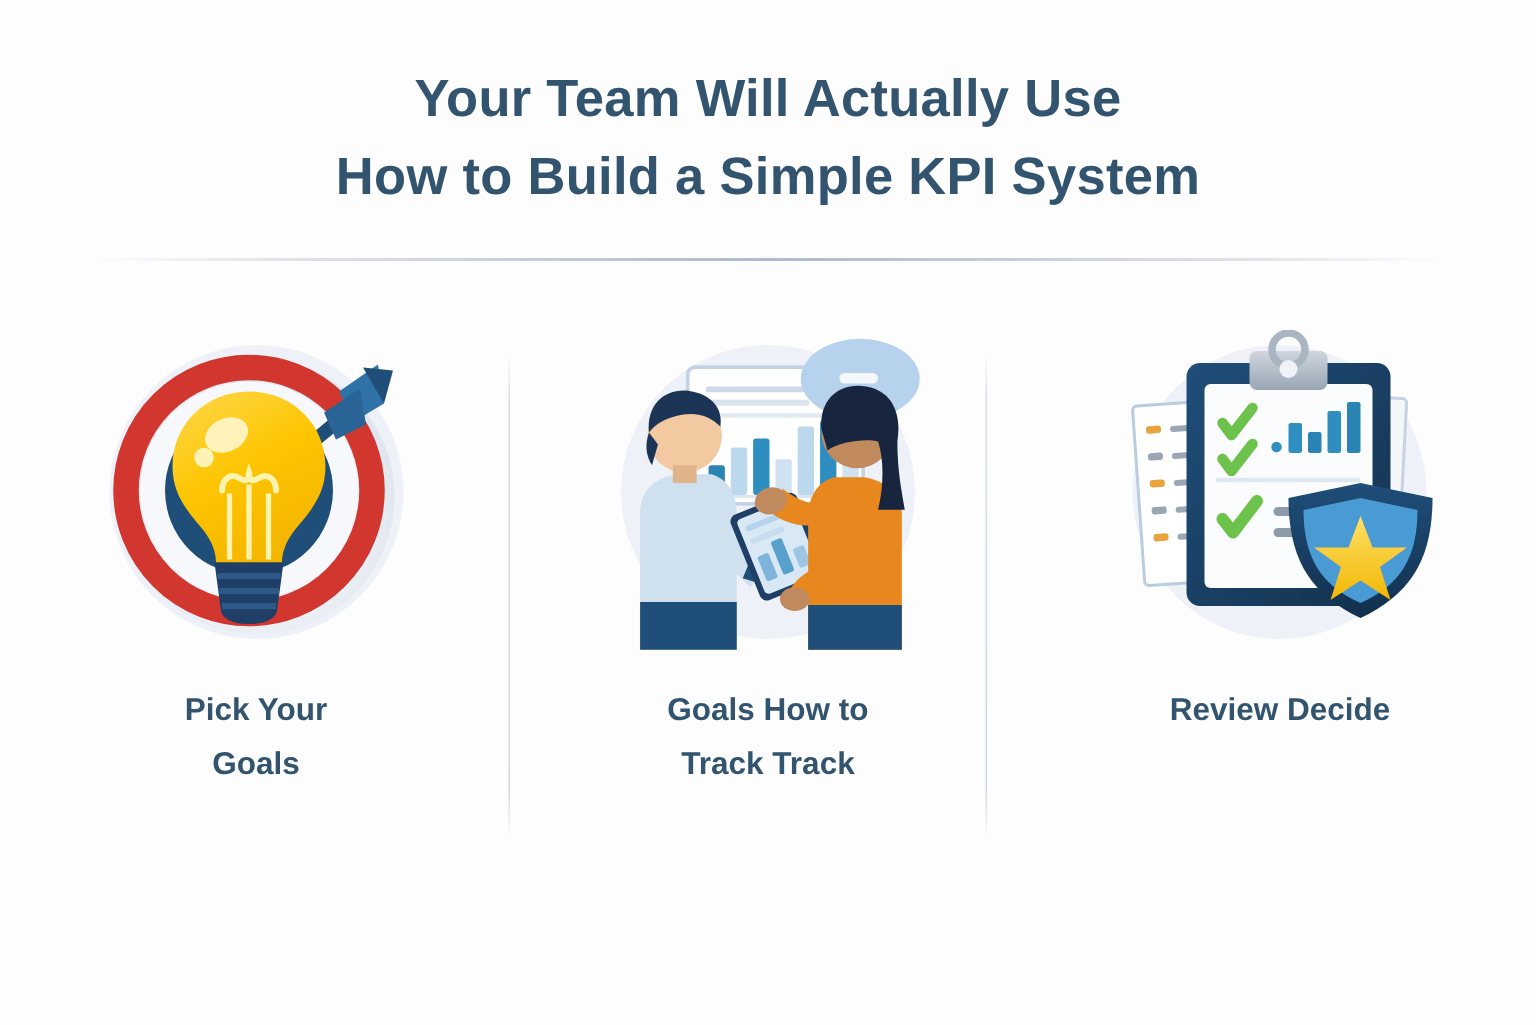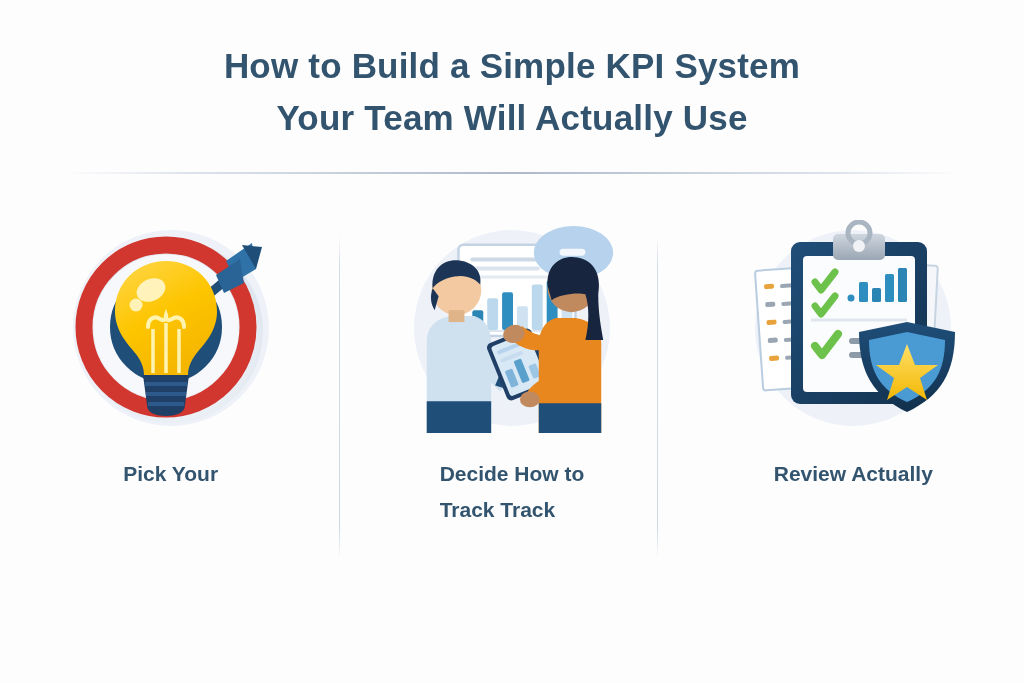--- a/index.html
+++ b/index.html
@@ -103,36 +103,36 @@
     border-radius: 50%;
     background: #eef2f8;
   }
   .icon-svg {
     position: relative;
     display: block;
   }
 
   .caption {
     margin-top: 16px;
-    text-align: left;
+    text-align: center;
     font-size: 21px;
     font-weight: bold;
     color: #33546e;
     line-height: 36px;
     max-width: 215px;
   }
 </style>
 </head>
 <body>
 
 <div class="canvas">
 
   <div class="title-block">
+    <div class="title-line">Your Team Will Actually Use</div>
     <div class="title-line">How to Build a Simple KPI System</div>
-    <div class="title-line">Your Team Will Actually Use</div>
   </div>
 
   <div class="title-divider"></div>
 
   <div class="columns">
 
     <div class="col-divider d1"></div>
     <div class="col-divider d2"></div>
 
     <div class="column">
@@ -185,20 +185,21 @@
 
           <path d="M77 152 L123 152 L119 182 C 119 189 112 193 100 193
                    C 88 193 81 189 81 182 Z" fill="#1f3f66"></path>
           <line x1="79" y1="161" x2="121" y2="161" stroke="#2d5a8a" stroke-width="4"></line>
           <line x1="80" y1="171" x2="120" y2="171" stroke="#2d5a8a" stroke-width="4"></line>
           <line x1="82" y1="181" x2="118" y2="181" stroke="#2d5a8a" stroke-width="4"></line>
         </svg>
       </div>
       <div class="caption">
         <div>Pick Your</div>
+        <div>Goals</div>
       </div>
     </div>
 
     <div class="column">
       <div class="icon-wrap">
         <div class="icon-backdrop"></div>
         <svg class="icon-svg" width="232" height="212" viewBox="0 0 232 212">
 
           <rect x="62" y="22" width="118" height="92" rx="5" fill="#ffffff" stroke="#c3d3e4" stroke-width="2.5"></rect>
 
@@ -269,21 +270,21 @@
 
             <path d="M148 128 C136 130 126 126 118 120 L126 104 C134 110 142 114 150 114 Z" fill="#e8871e"></path>
             <ellipse cx="118" cy="112" rx="11" ry="9" fill="#c08a5e" transform="rotate(-15 118 112)"></ellipse>
 
             <path d="M146 158 C138 162 132 168 130 174 L144 182 C148 175 152 170 156 168 Z" fill="#e8871e"></path>
             <ellipse cx="134" cy="178" rx="10" ry="8" fill="#c08a5e"></ellipse>
           </g>
         </svg>
       </div>
       <div class="caption">
-        <div>Decide How to</div>
+        <div>Goals How to</div>
         <div>Track Track</div>
       </div>
     </div>
 
     <div class="column">
       <div class="icon-wrap">
         <div class="icon-backdrop"></div>
         <svg class="icon-svg" width="225" height="215" viewBox="0 0 225 215">
           <defs>
             <linearGradient id="clipBoardGrad" x1="0" y1="0" x2="1" y2="1">
@@ -352,18 +353,18 @@
             <path d="M166 102 L214 112 C214 152 200 176 166 192
                      C132 176 118 152 118 112 Z" fill="url(#shieldGrad)"></path>
             <path d="M166 112 L204 120 C204 151 193 170 166 182
                      C139 170 128 151 128 120 Z" fill="#4a9ad4"></path>
 
             <polygon points="166,124 174,145 197,145 179,158 186,180 166,167 146,180 153,158 135,145 158,145" fill="url(#starGrad)"></polygon>
           </g>
         </svg>
       </div>
       <div class="caption">
-        <div>Review Actually</div>
+        <div>Review Decide</div>
       </div>
     </div>
 
   </div>
 </div>
 
 </body></html>

